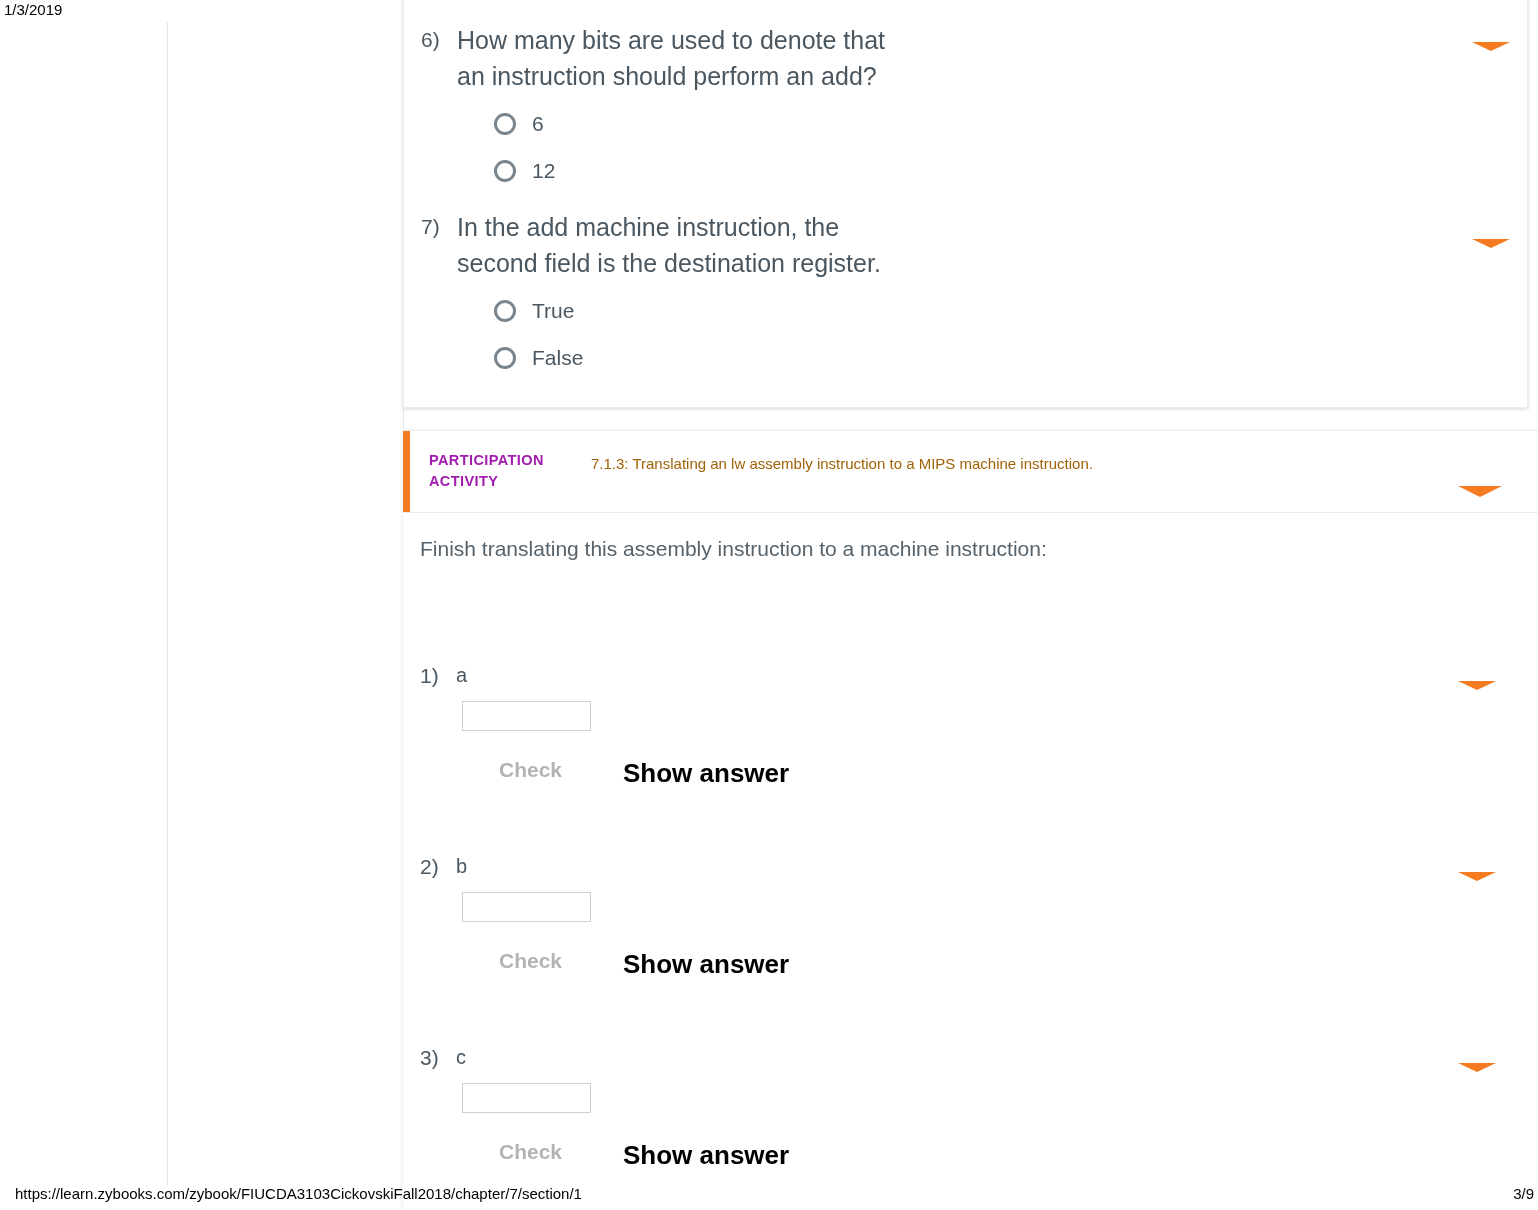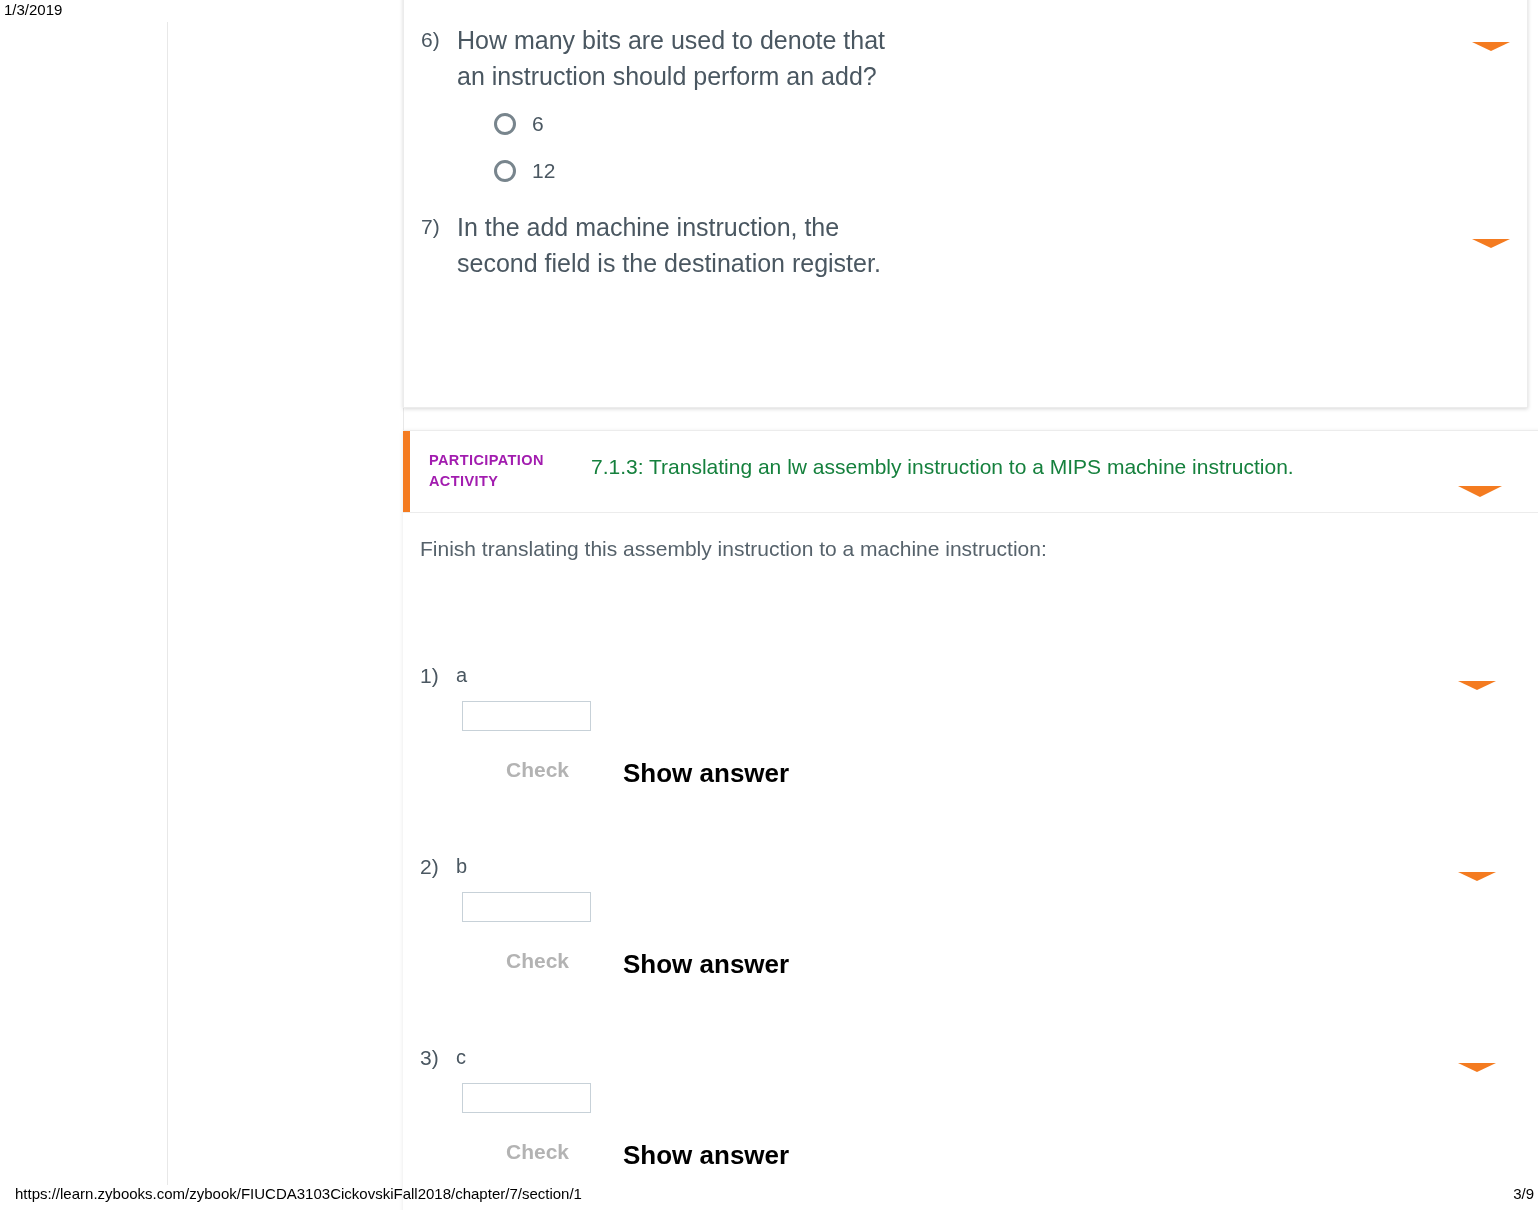--- a/index.html
+++ b/index.html
@@ -178,22 +178,22 @@
     font-size: 14.5px;
     font-weight: bold;
     letter-spacing: 0.4px;
     line-height: 21px;
     color: #a21caf;
   }
   .act-title {
     position: absolute;
     left: 188px;
     top: 24px;
-    font-size: 21px;
-    color: #15803d;
+    font-size: 15px;
+    color: #a16207;
     white-space: nowrap;
   }
 
   
   .act-intro {
     position: absolute;
     left: 17px;
     top: 106px;
     font-size: 21px;
     color: #56626b;
@@ -231,21 +231,21 @@
     border: 1px solid #c7d1d8;
     background: #ffffff;
     outline: none;
     font-family: "Liberation Sans", sans-serif;
     font-size: 17px;
     color: #3d4a54;
     padding: 0 6px;
   }
   .ai-check {
     position: absolute;
-    left: 86px;
+    left: 79px;
     top: 94px;
     font-size: 21px;
     font-weight: bold;
     color: #b3b3b3;
     background: none;
     border: none;
     padding: 0;
     font-family: "Liberation Sans", sans-serif;
   }
   .ai-show {
@@ -292,20 +292,30 @@
       </div>
     </div>
     <div class="chevron small" style="left:1068px; top:82px;"></div>
 
     <div class="question" style="top:249px;">
       <div class="q-row">
         <div class="q-num">7)</div>
         <div class="q-text">In the add machine instruction, the
 second field is the destination register.</div>
       </div>
+      <div class="choices">
+        <label class="choice">
+          <span class="radio"></span>
+          <span class="choice-label">True</span>
+        </label>
+        <label class="choice">
+          <span class="radio"></span>
+          <span class="choice-label">False</span>
+        </label>
+      </div>
     </div>
     <div class="chevron small" style="left:1068px; top:279px;"></div>
 
   </div>
 
   <div class="card" id="card-activity">
 
     <div class="orange-rail"></div>
 
     <div class="act-header">

